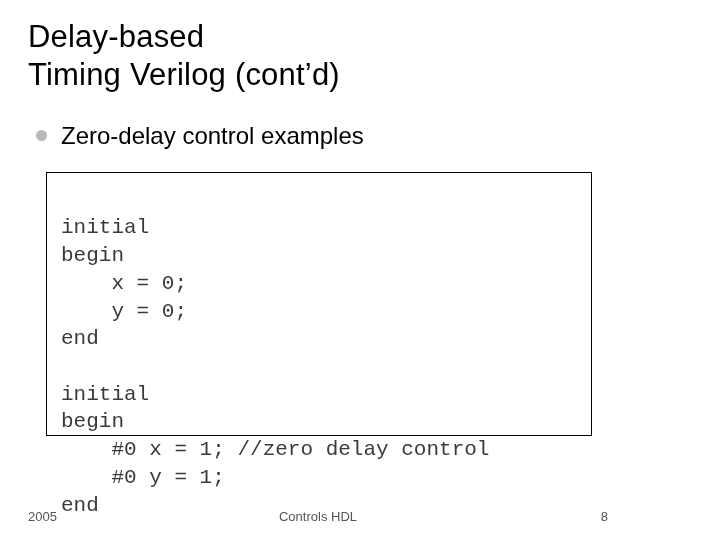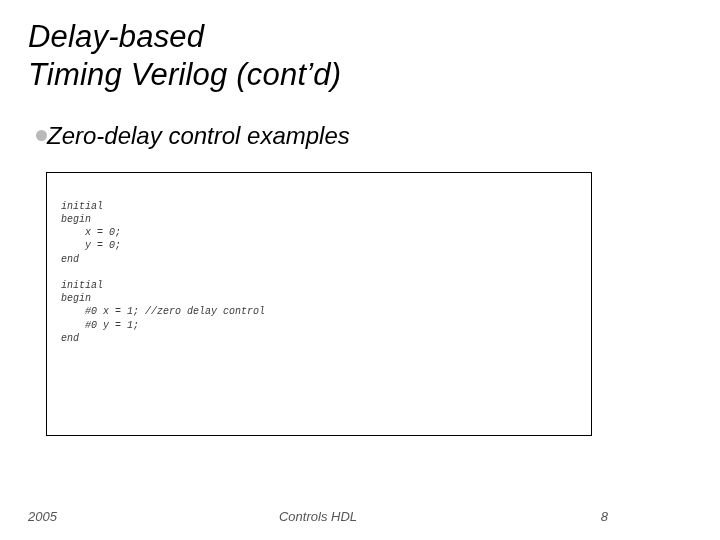--- a/index.html
+++ b/index.html
@@ -1,22 +1,22 @@
 <!DOCTYPE html>
 <html><head>
 <meta charset="utf-8">
 <style>
   * { margin: 0; padding: 0; box-sizing: border-box; }
   html, body { width: 720px; height: 540px; background: #fff; font-family: Arial, Helvetica, sans-serif; color: #000; }
-  .slide { position: relative; width: 636px; height: 540px; padding: 18px 28px 0 28px; font-style: italic; }
+  .slide { position: relative; width: 636px; height: 540px; padding: 18px 28px 0 28px; }
   .title { font-size: 31px; line-height: 1.22; font-weight: 400; letter-spacing: 0.2px; margin-bottom: 28px; }
-  .bullet-row { display: flex; align-items: center; gap: 0; margin-left: 8px; margin-bottom: 22px; }
+  .bullet-row { display: flex; align-items: center; gap: 14px; margin-left: 8px; margin-bottom: 22px; }
   .bullet-dot { width: 11px; height: 11px; border-radius: 50%; background: #b9b9b9; flex: 0 0 11px; }
   .bullet-text { font-size: 24px; }
-  .code-box { margin: 0 16px 0 18px; border: 1px solid #000; padding: 14px 23px 16px 14px; font-family: "Courier New", Courier, monospace; font-size: 10px; line-height: 1.32; color: #3a3a3a; white-space: pre; background: #fff; height: 264px; }
+  .code-box { margin: 0 16px 0 18px; border: 1px solid #000; padding: 14px 23px 16px 14px; font-family: "Courier New", Courier, monospace; font-size: 21px; line-height: 1.32; color: #3a3a3a; white-space: pre; background: #fff; height: 264px; }
   .footer { position: absolute; left: 0; right: 0; bottom: 16px; display: flex; justify-content: space-between; align-items: center; padding: 0 28px; font-size: 13px; color: #555; gap: 40px; }
   .footer .center { position: absolute; left: 50%; transform: translateX(-50%); }
 </style>
 </head>
 <body>
 
 <div class="slide">
 
   <div class="title">
     <div>Delay-based</div>

